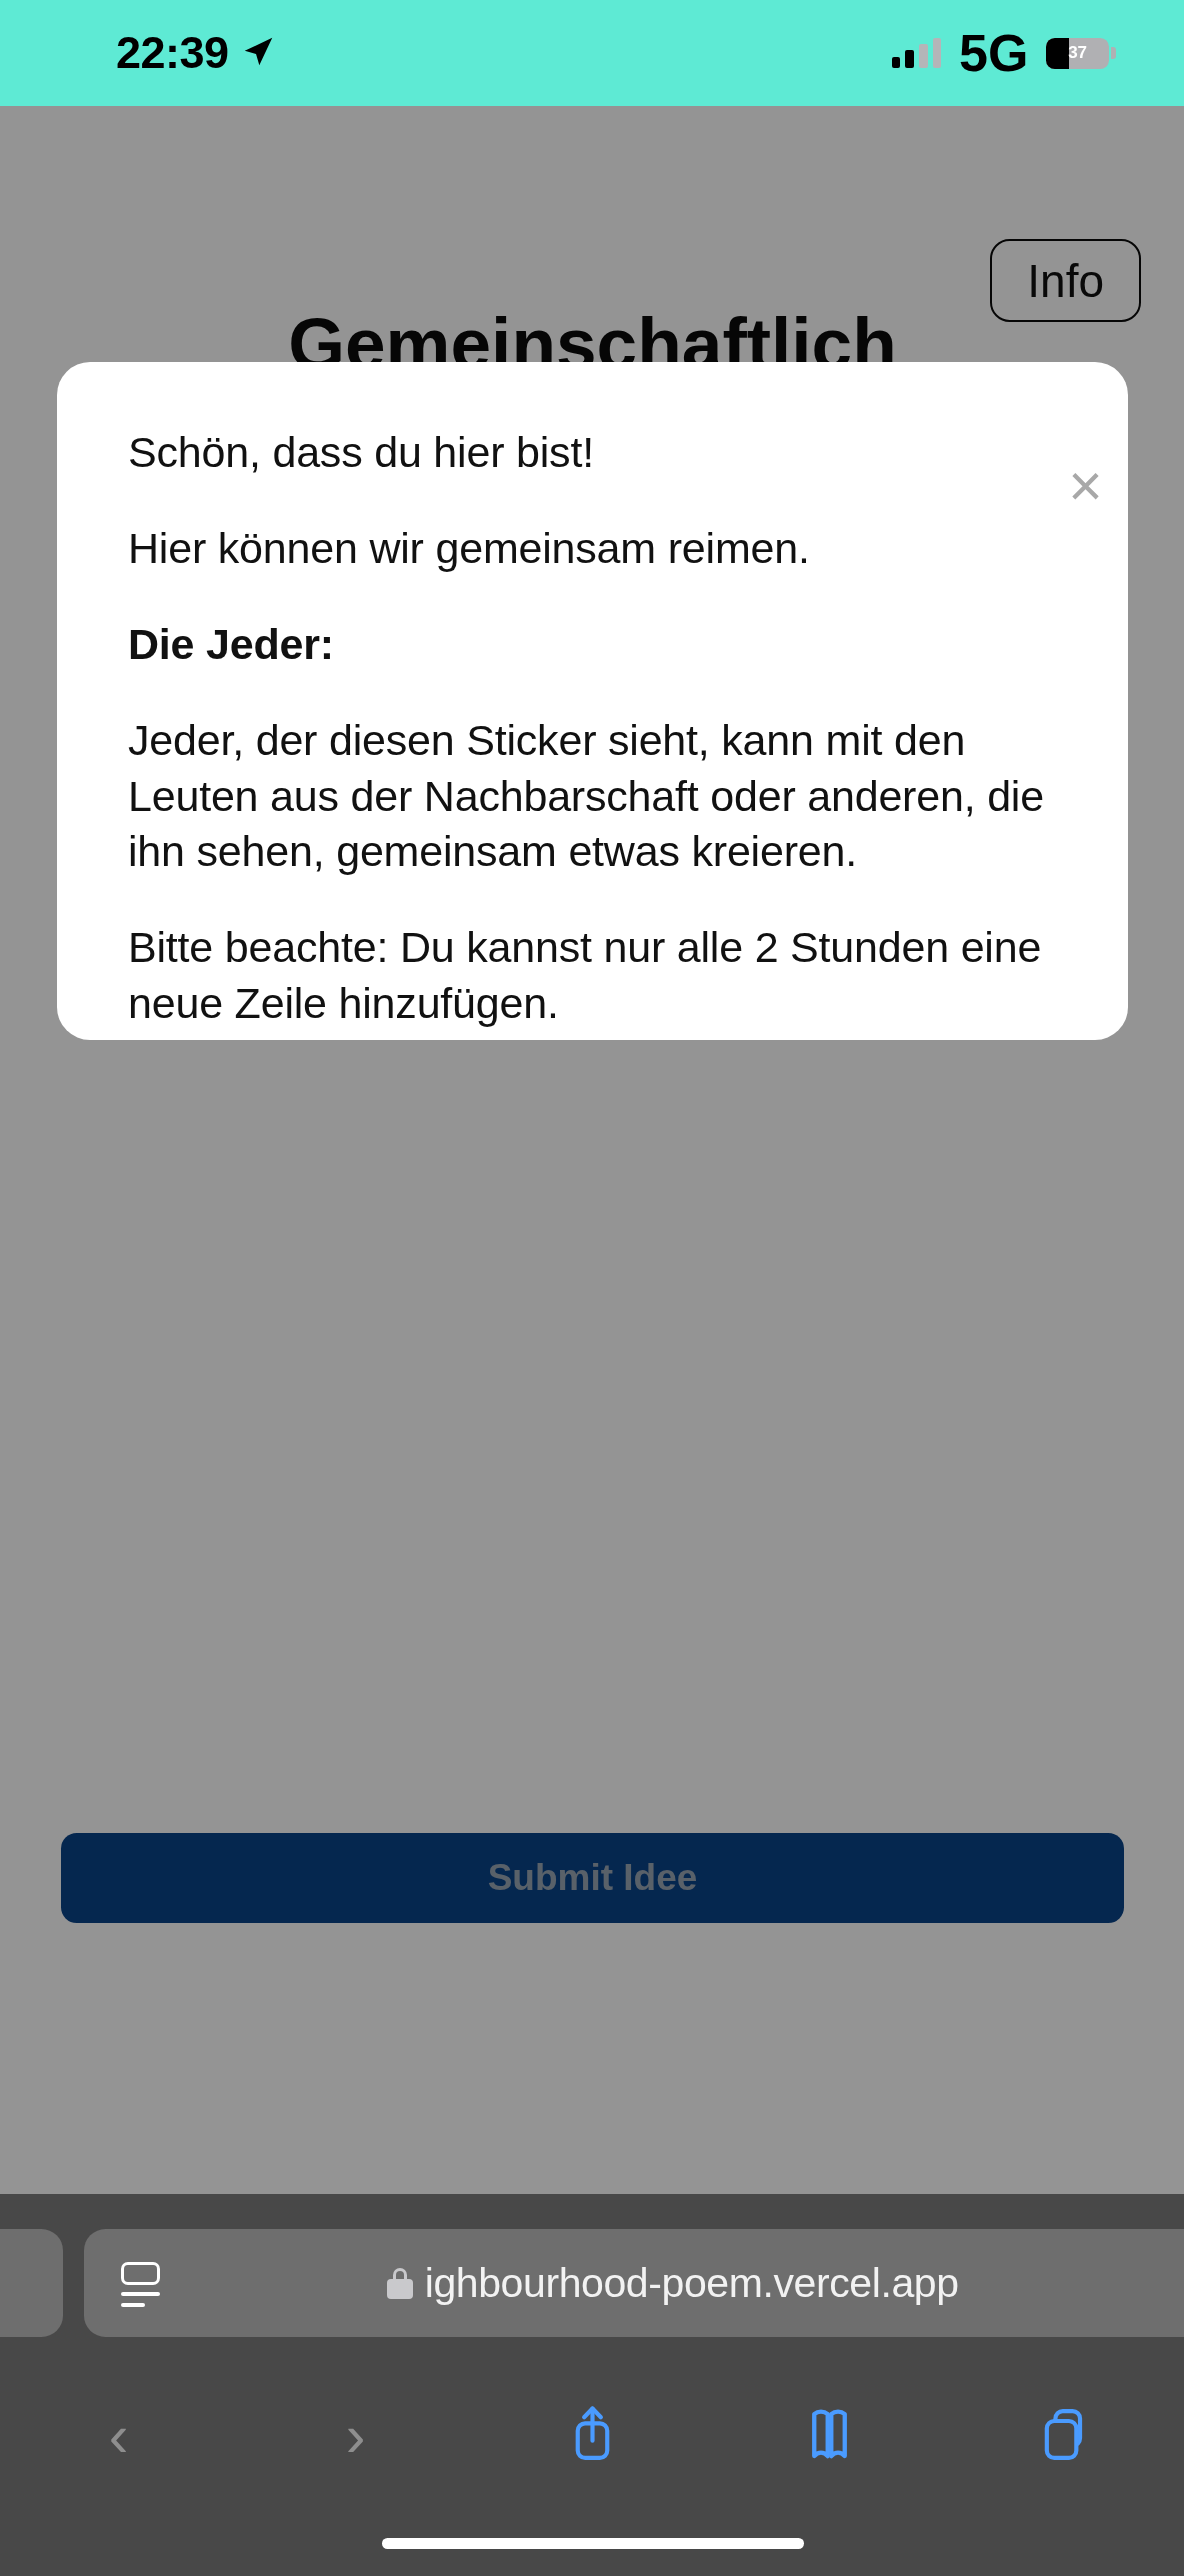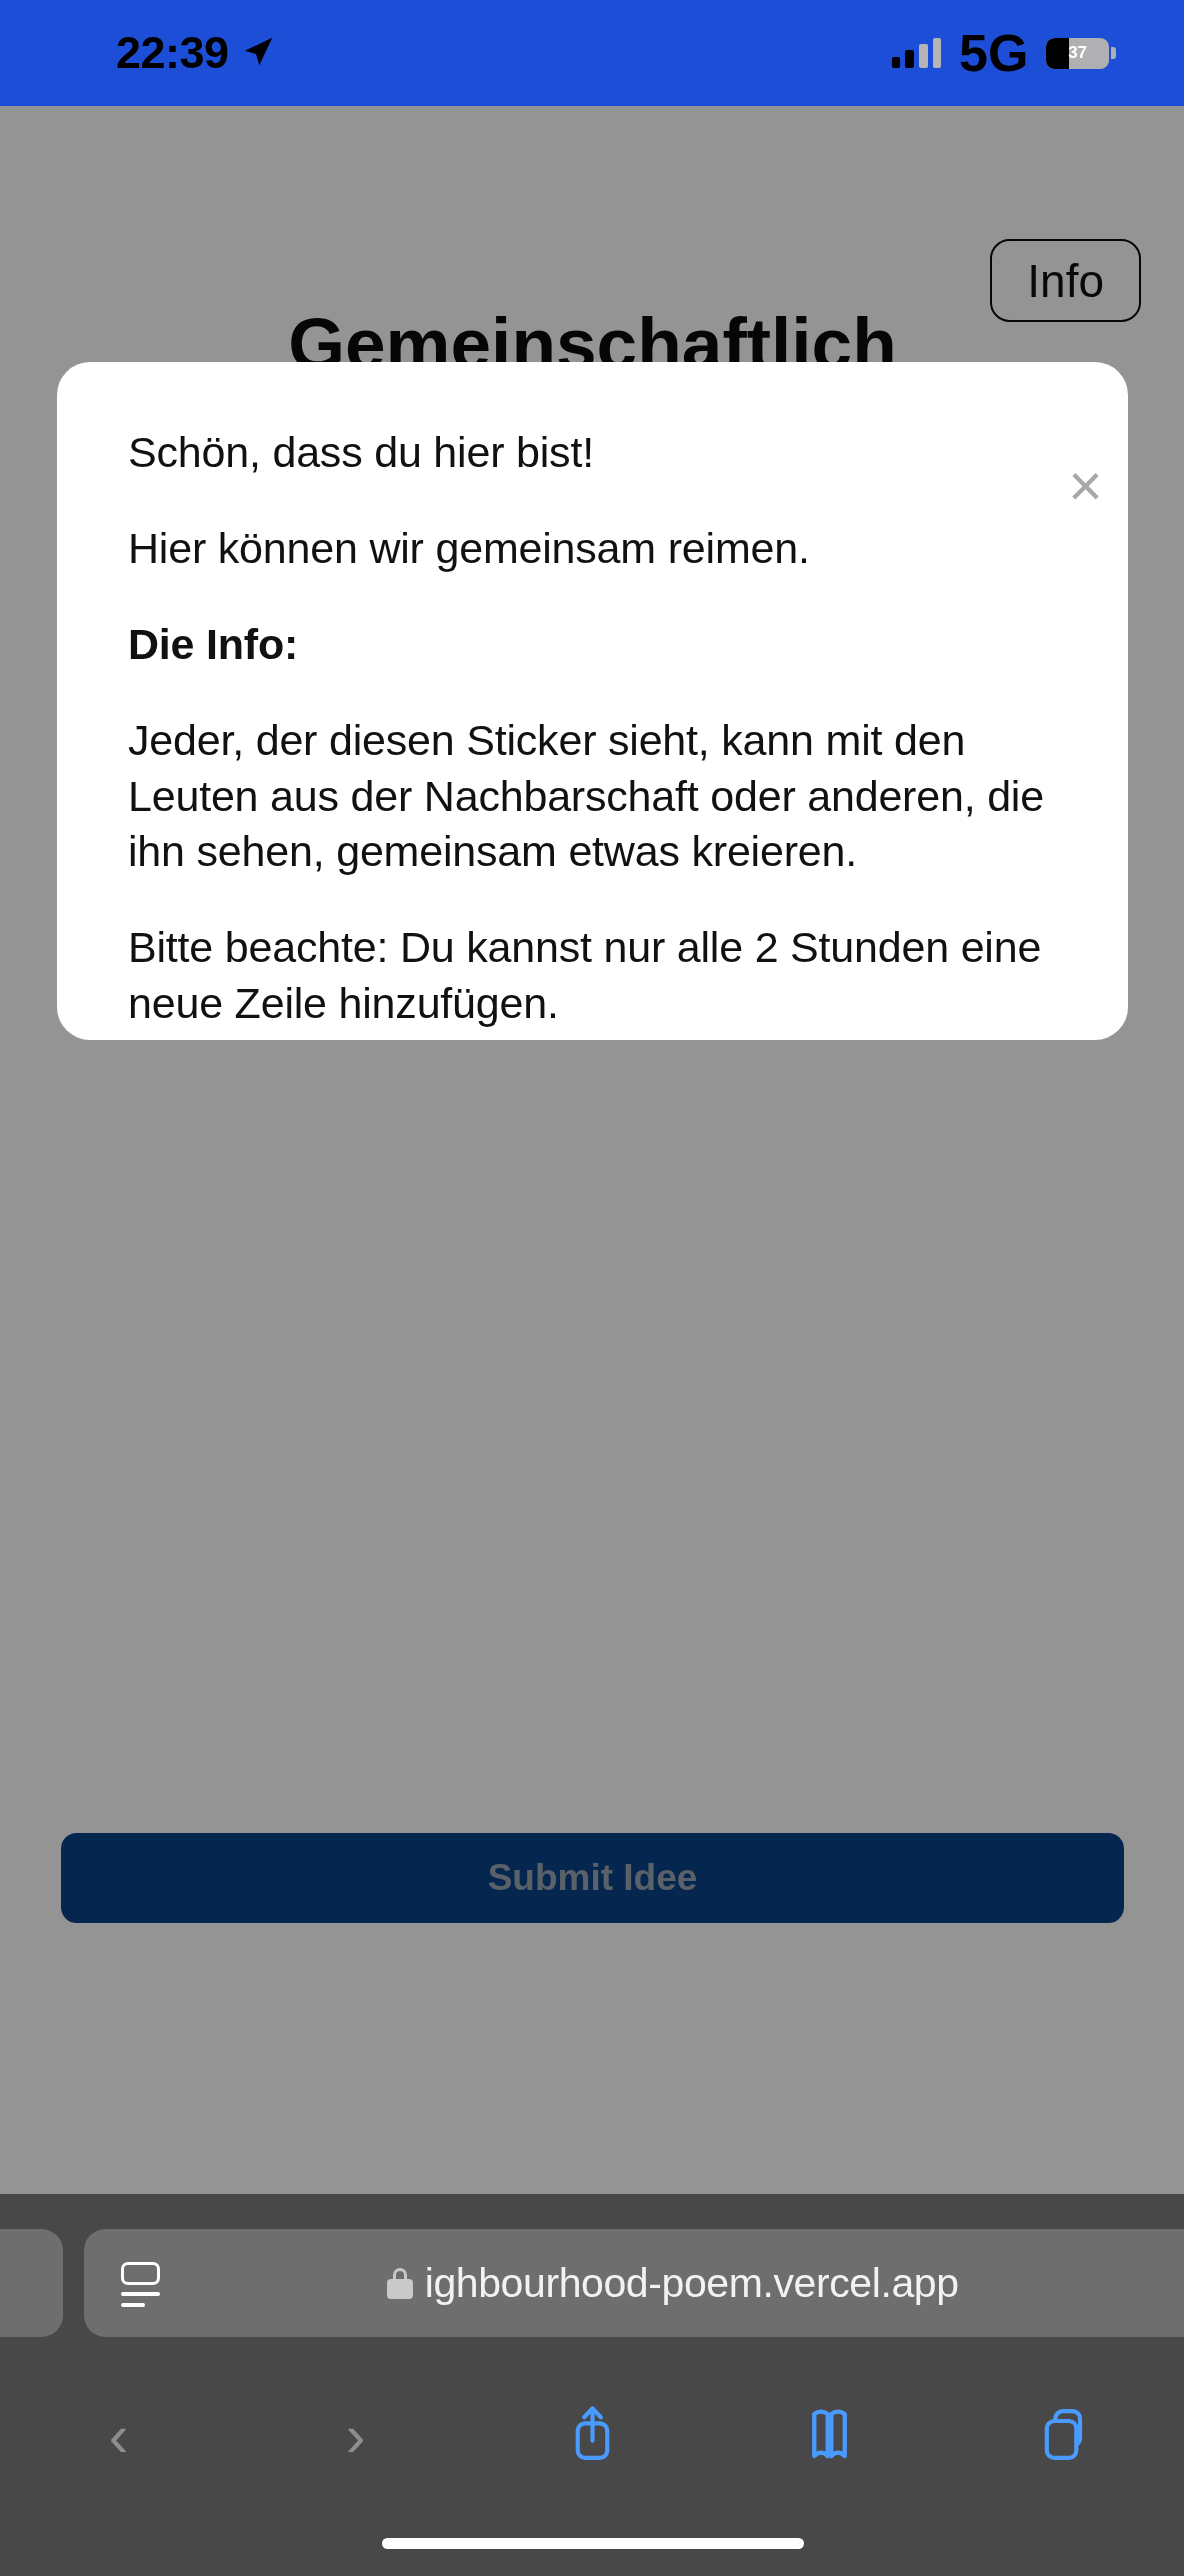--- a/index.html
+++ b/index.html
@@ -7,21 +7,21 @@
   body {
     font-family:"Liberation Sans", sans-serif;
     background:#fff;
     overflow:hidden;
     position:relative;
   }
 
   
   .statusbar{
     position:absolute; left:0; top:0; width:1185px; height:106px;
-    background:#1d4ed8;
+    background:#5eead4;
     display:flex; align-items:center; justify-content:space-between;
     padding:0 69px 0 116px;
   }
   .sb-left{ display:flex; align-items:center; gap:13.8px; }
   .sb-time{ font-size:45px; font-weight:600; color:#000; letter-spacing:-0.5px; }
   .sb-right{ display:flex; align-items:center; gap:17.7px; }
   .signal{ display:flex; align-items:flex-end; gap:4.9px; height:29.5px; }
   .signal i{ display:block; width:8.8px; background:#000; border-radius:2px; }
   .signal i:nth-child(1){ height:10.8px; }
   .signal i:nth-child(2){ height:17.7px; }
@@ -168,21 +168,21 @@
     <div class="page-title">Gemeinschaftlich</div>
     <div class="info-btn">Info</div>
     <div class="submit-btn">Submit Idee</div>
   </div>
   <div class="dim"></div>
 </div>
 
 <div class="modal">
   <div class="m-p">Schön, dass du hier bist!</div>
   <div class="m-p">Hier können wir gemeinsam reimen.</div>
-  <div class="m-p bold">Die Info:</div>
+  <div class="m-p bold">Die Jeder:</div>
   <div class="m-p">Jeder, der diesen Sticker sieht, kann mit den Leuten aus der Nachbarschaft oder anderen, die ihn sehen, gemeinsam etwas kreieren.</div>
   <div class="m-p">Bitte beachte: Du kannst nur alle 2 Stunden eine neue Zeile hinzufügen.</div>
 
 </div>
 <div class="modal-close">×</div>
 
 <div class="safari">
   <div class="urlrow">
     <div class="tab-edge"></div>
     <div class="urlbar">

